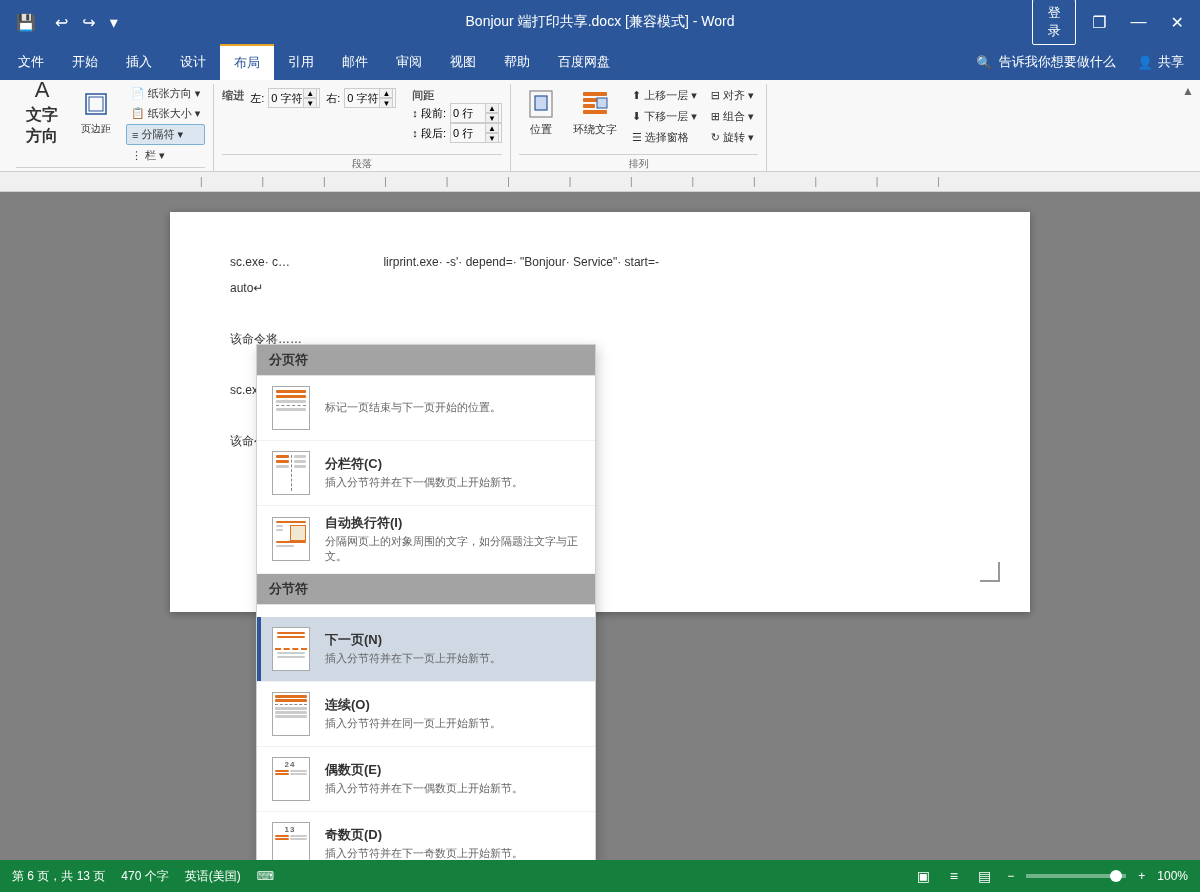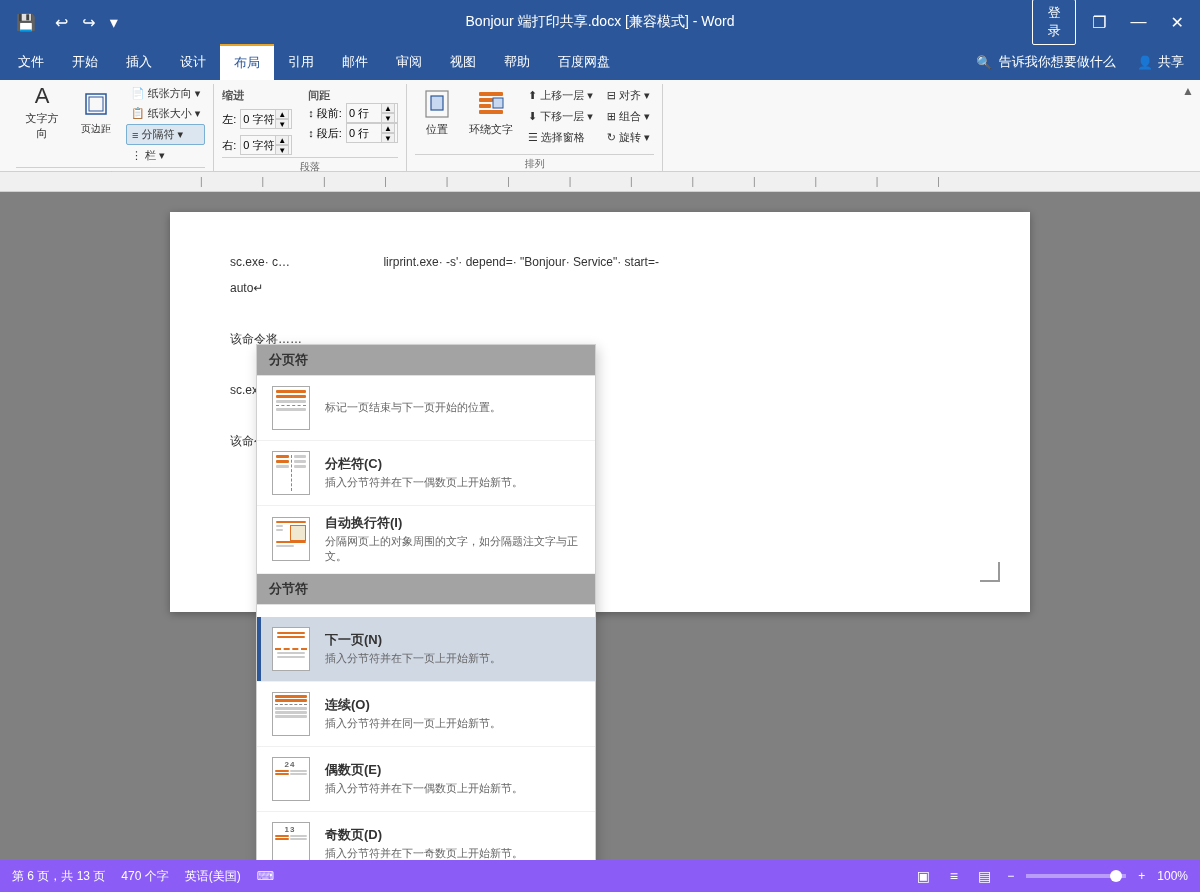--- a/index.html
+++ b/index.html
@@ -237,21 +237,21 @@
       font-size: 12px;
       line-height: 1.8;
       color: #333;
     }
     .doc-text-line {
       margin-bottom: 4px;
     }
 
     
     .status-bar {
-      background: #8b5cf6;
+      background: #15803d;
       height: 32px;
       display: flex;
       align-items: center;
       padding: 0 12px;
       color: white;
       font-size: 12px;
       gap: 16px;
     }
     .status-bar-right {
       margin-left: auto;
@@ -502,21 +502,21 @@
 
 <div class="ribbon">
 
   <div class="ribbon-group">
     <div class="ribbon-group-content">
       <div style="display:flex;flex-direction:column;gap:1px;">
 
         <div style="display:flex;gap:2px;">
           <button class="ribbon-btn" style="width:52px;font-size:10px;">
             <div class="ribbon-btn-icon" style="font-size:22px;">A</div>
-            <span style="font-size:11px;">文字方向</span>
+            <span style="font-size:16px;font-weight:bold;">文字方向</span>
           </button>
           <button class="ribbon-btn" style="width:52px;font-size:10px;">
             <div class="ribbon-btn-icon">
               <svg width="28" height="28" viewBox="0 0 28 28">
                 <rect x="4" y="4" width="20" height="20" fill="none" stroke="#2b579a" stroke-width="1.5"></rect>
                 <rect x="7" y="7" width="14" height="14" fill="none" stroke="#2b579a" stroke-width="1"></rect>
               </svg>
             </div>
             <span style="font-size:10px;">页边距</span>
           </button>
@@ -543,21 +543,21 @@
           <span>栏</span>
           <span>▾</span>
         </button>
       </div>
     </div>
     <div class="ribbon-group-label">页面设置</div>
   </div>
 
   <div class="ribbon-group">
     <div class="ribbon-group-content">
-      <div style="font-size:10px;display:flex;flex-direction:column;gap:6px;padding-top:4px;">
+      <div style="font-size:10px;display:flex;flex-direction:row;gap:6px;padding-top:4px;">
         <div style="font-size:11px;font-weight:bold;color:#555;">缩进</div>
         <div style="display:flex;align-items:center;gap:4px;font-size:11px;">
           <span>左:</span>
           <div class="spacing-input">
             <span>0 字符</span>
             <div class="spinner-btns">
               <button class="spinner-btn">▲</button>
               <button class="spinner-btn">▼</button>
             </div>
           </div>

